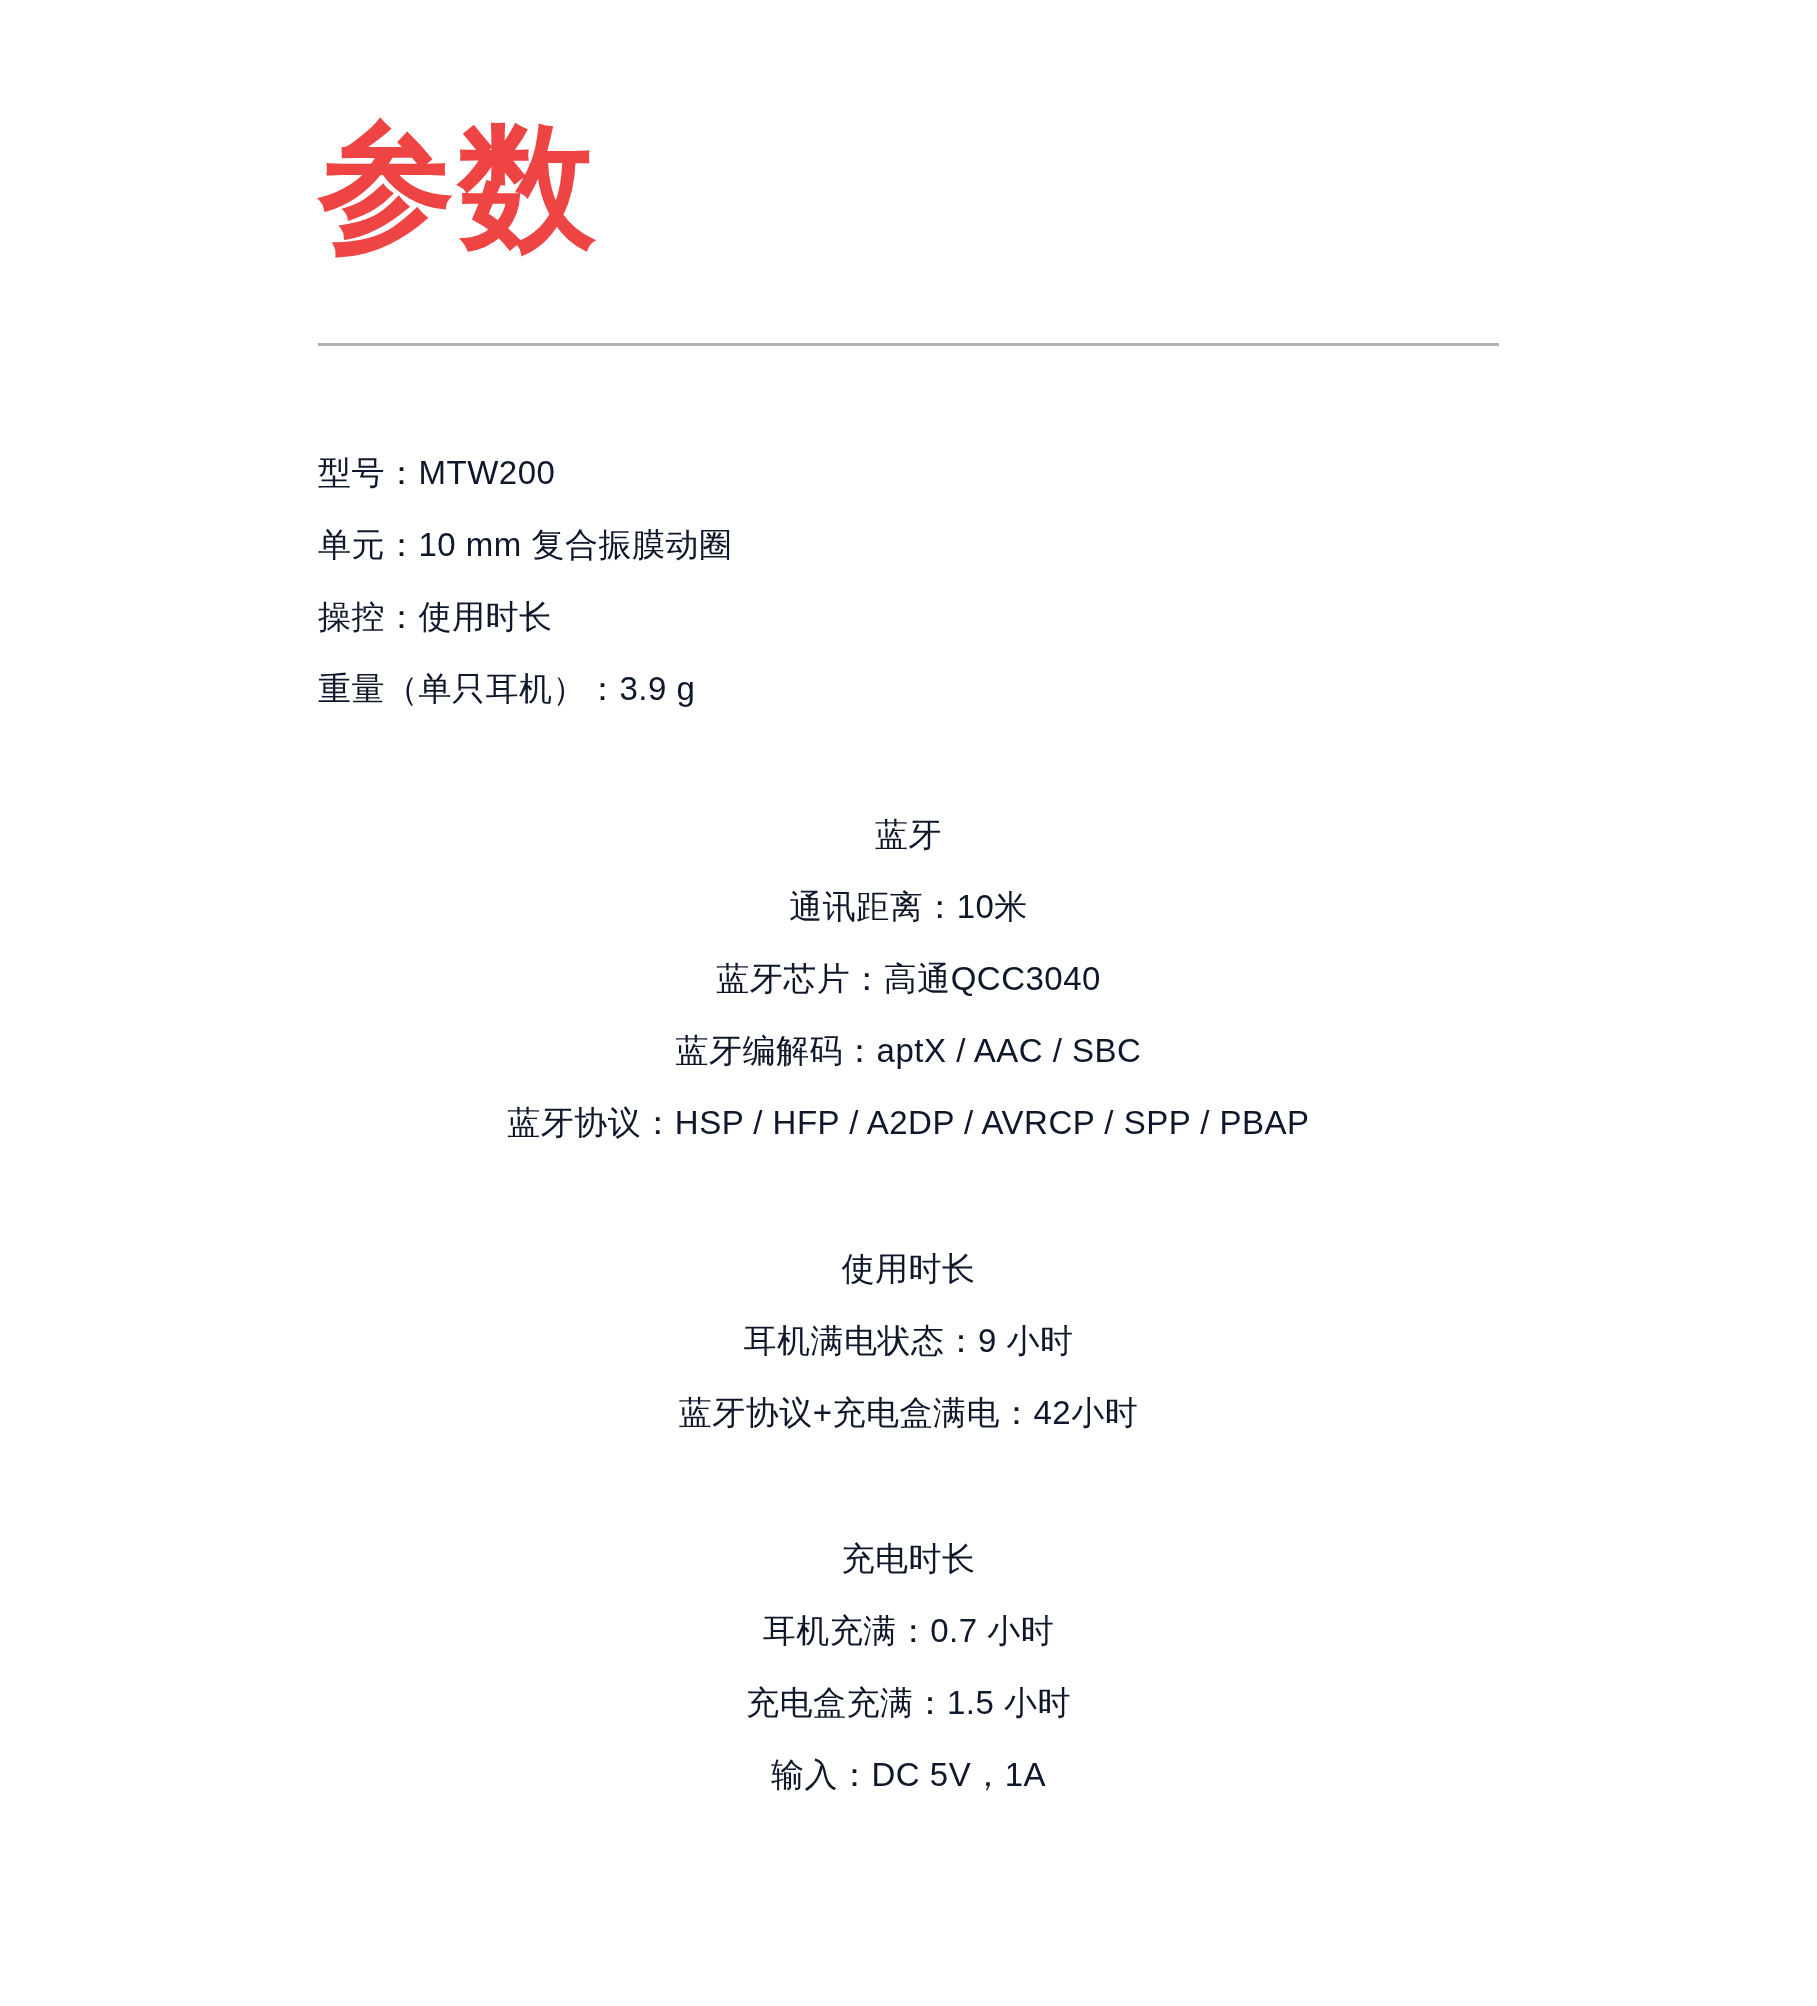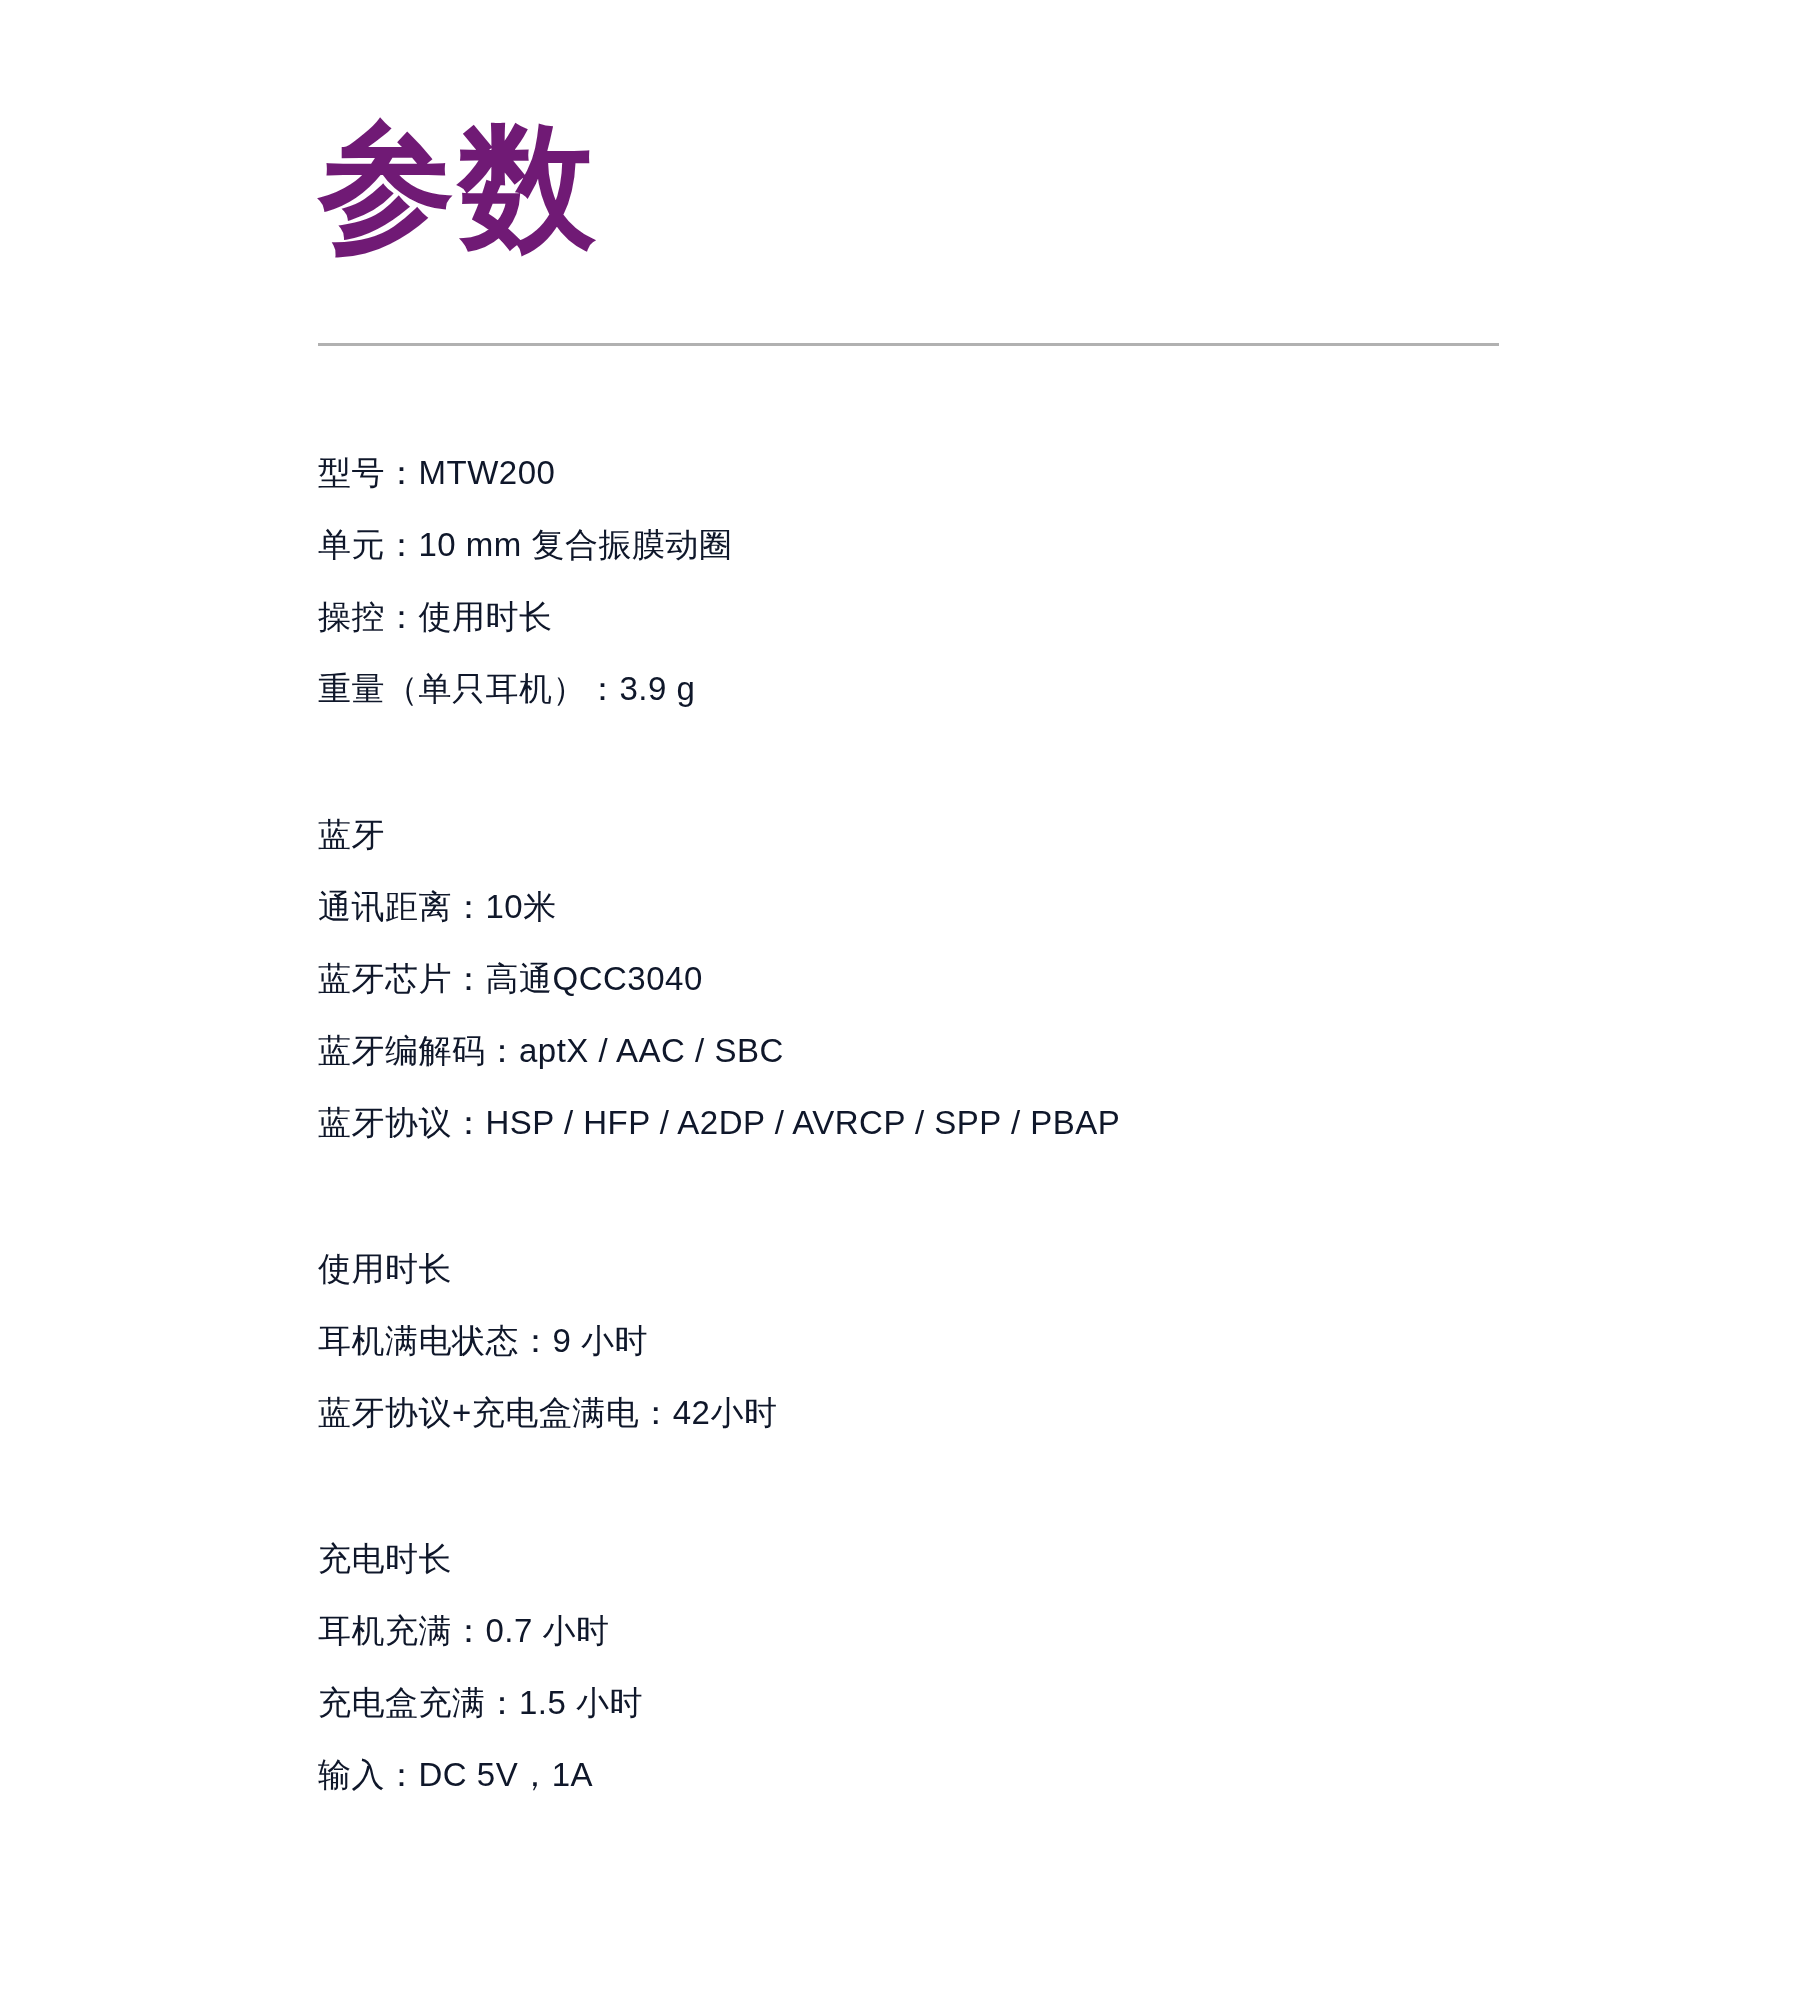--- a/index.html
+++ b/index.html
@@ -18,35 +18,36 @@
     margin: 0 auto;
     padding-top: 118px;
     box-sizing: border-box;
   }
   .page-title {
     margin: 0;
     font-size: 137px;
     line-height: 1;
     font-weight: 600;
     letter-spacing: 3.8px;
-    color: #701a75;
+    color: #ef4444;
   }
   .title-divider {
     margin: 88px 0 0 0;
     border: none;
     height: 2.8px;
     width: 100%;
     background: #b1b1b1;
   }
   .specs {
     margin-top: 91px;
     padding-bottom: 118px;
   }
   .spec-group + .spec-group {
     margin-top: 74px;
+    text-align: center;
   }
   .spec-line {
     margin: 0;
     font-size: 33px;
     line-height: 72px;
     font-weight: 400;
     color: #0f172a;
     letter-spacing: 0.5px;
     white-space: pre;
   }

